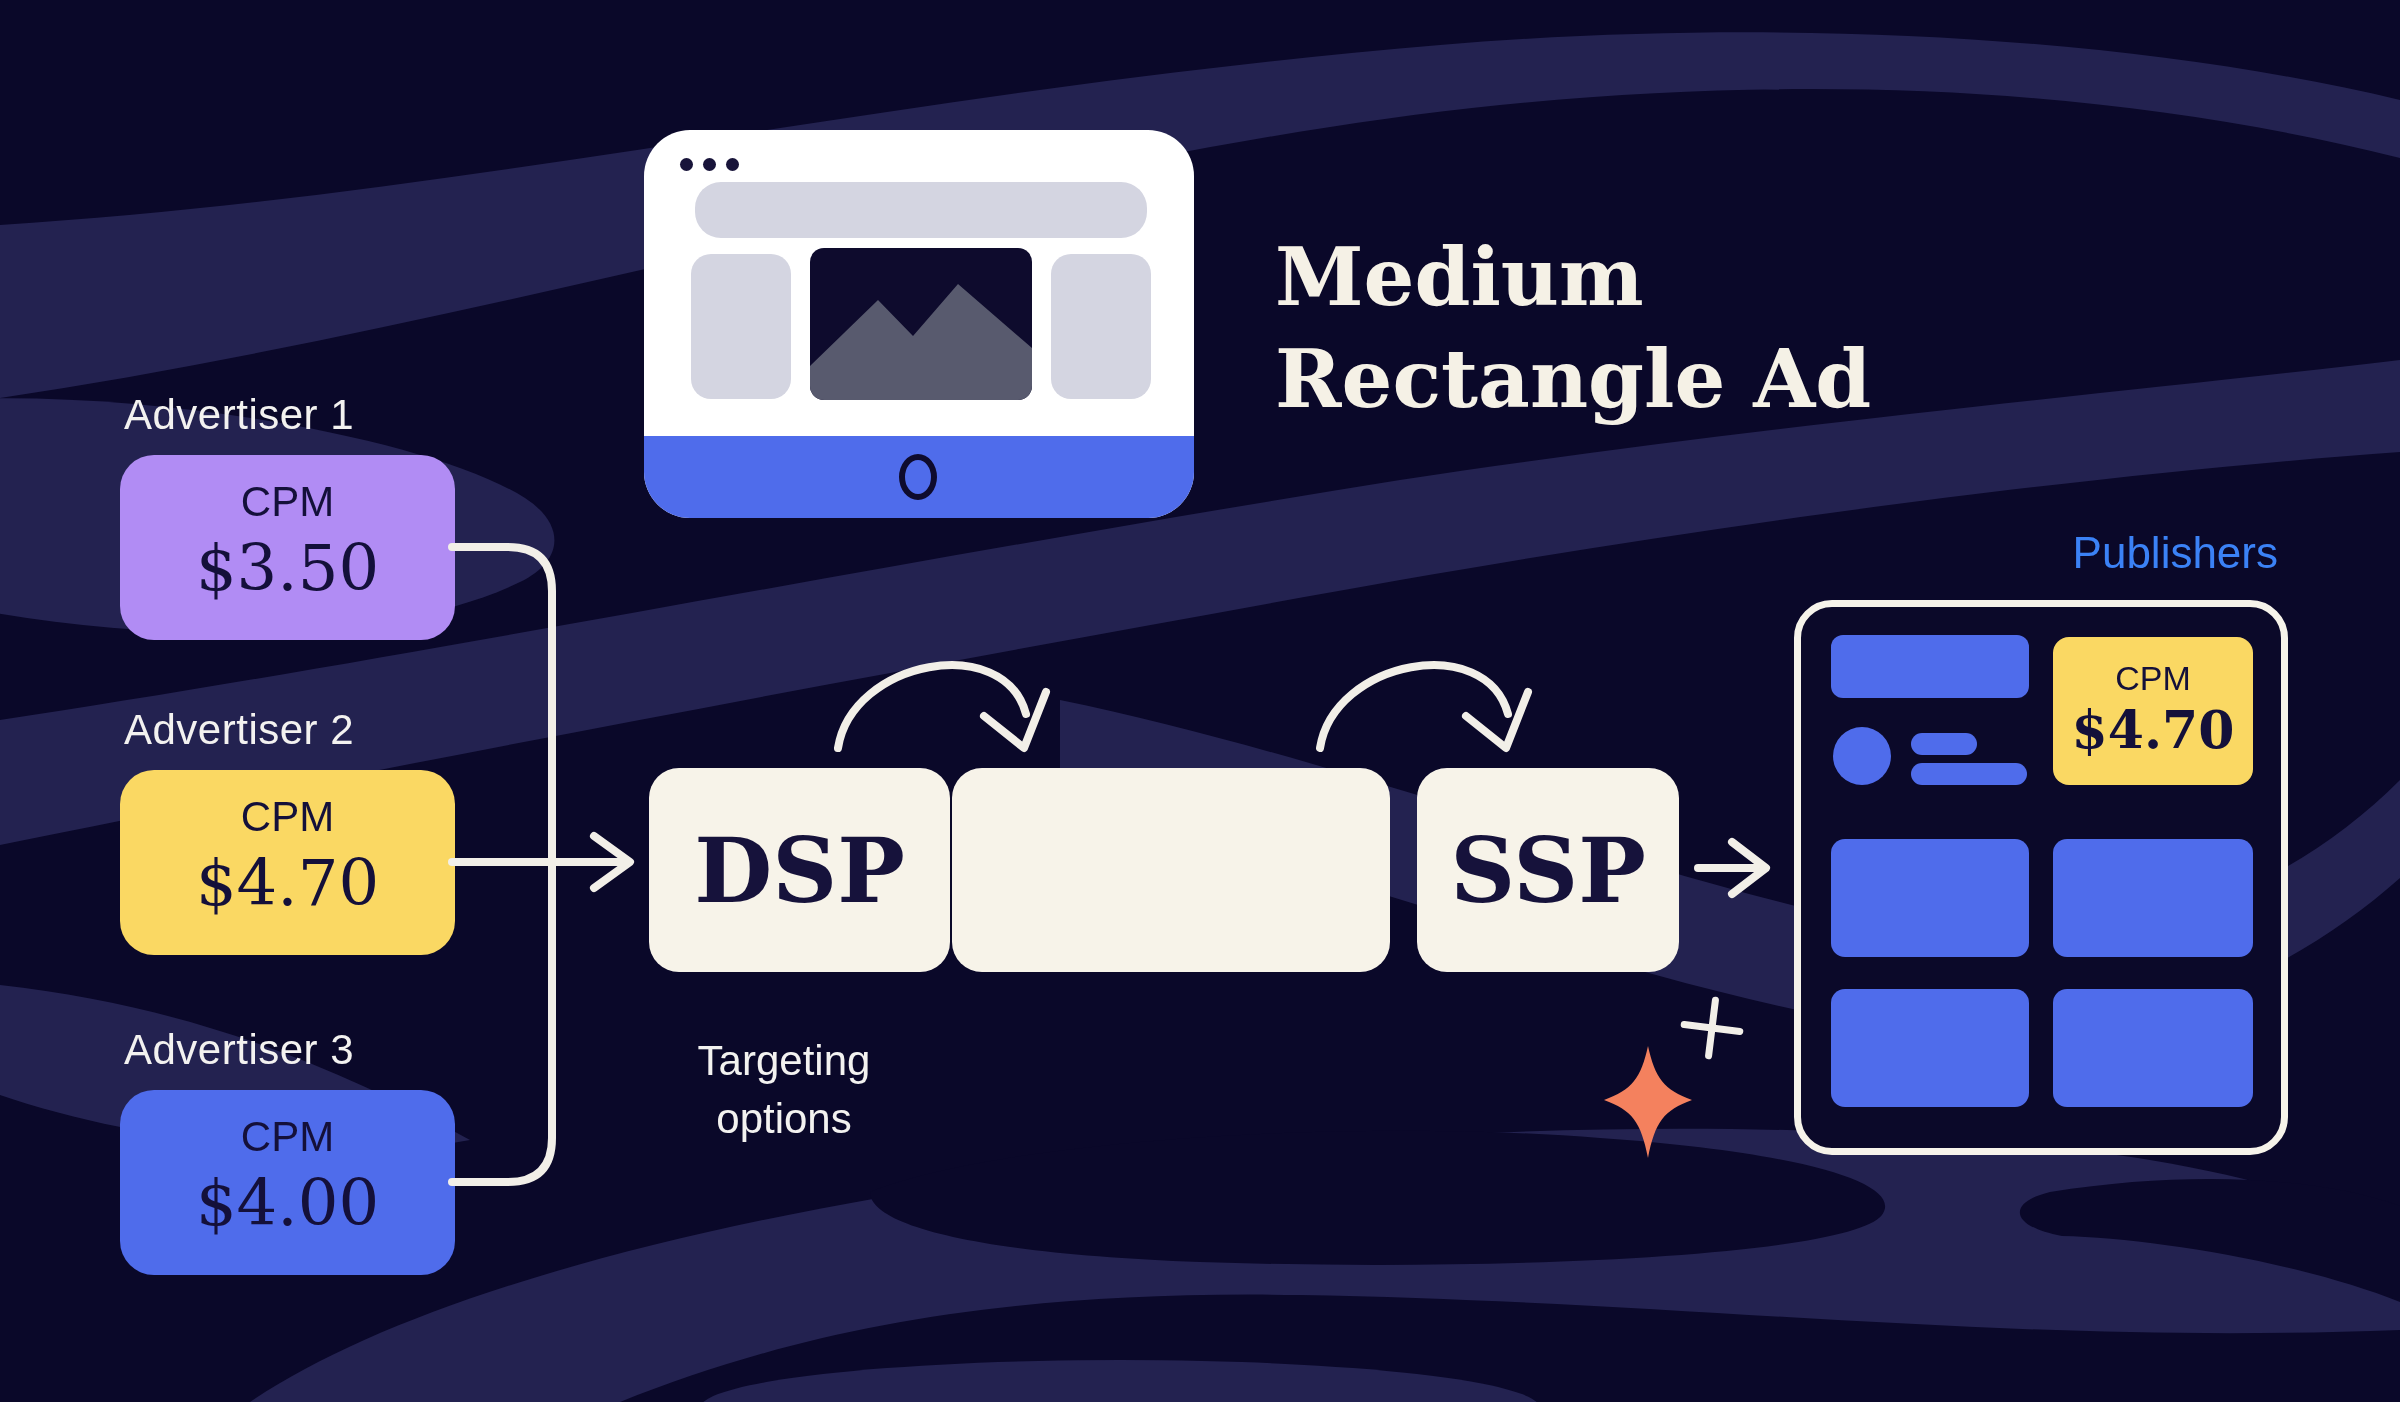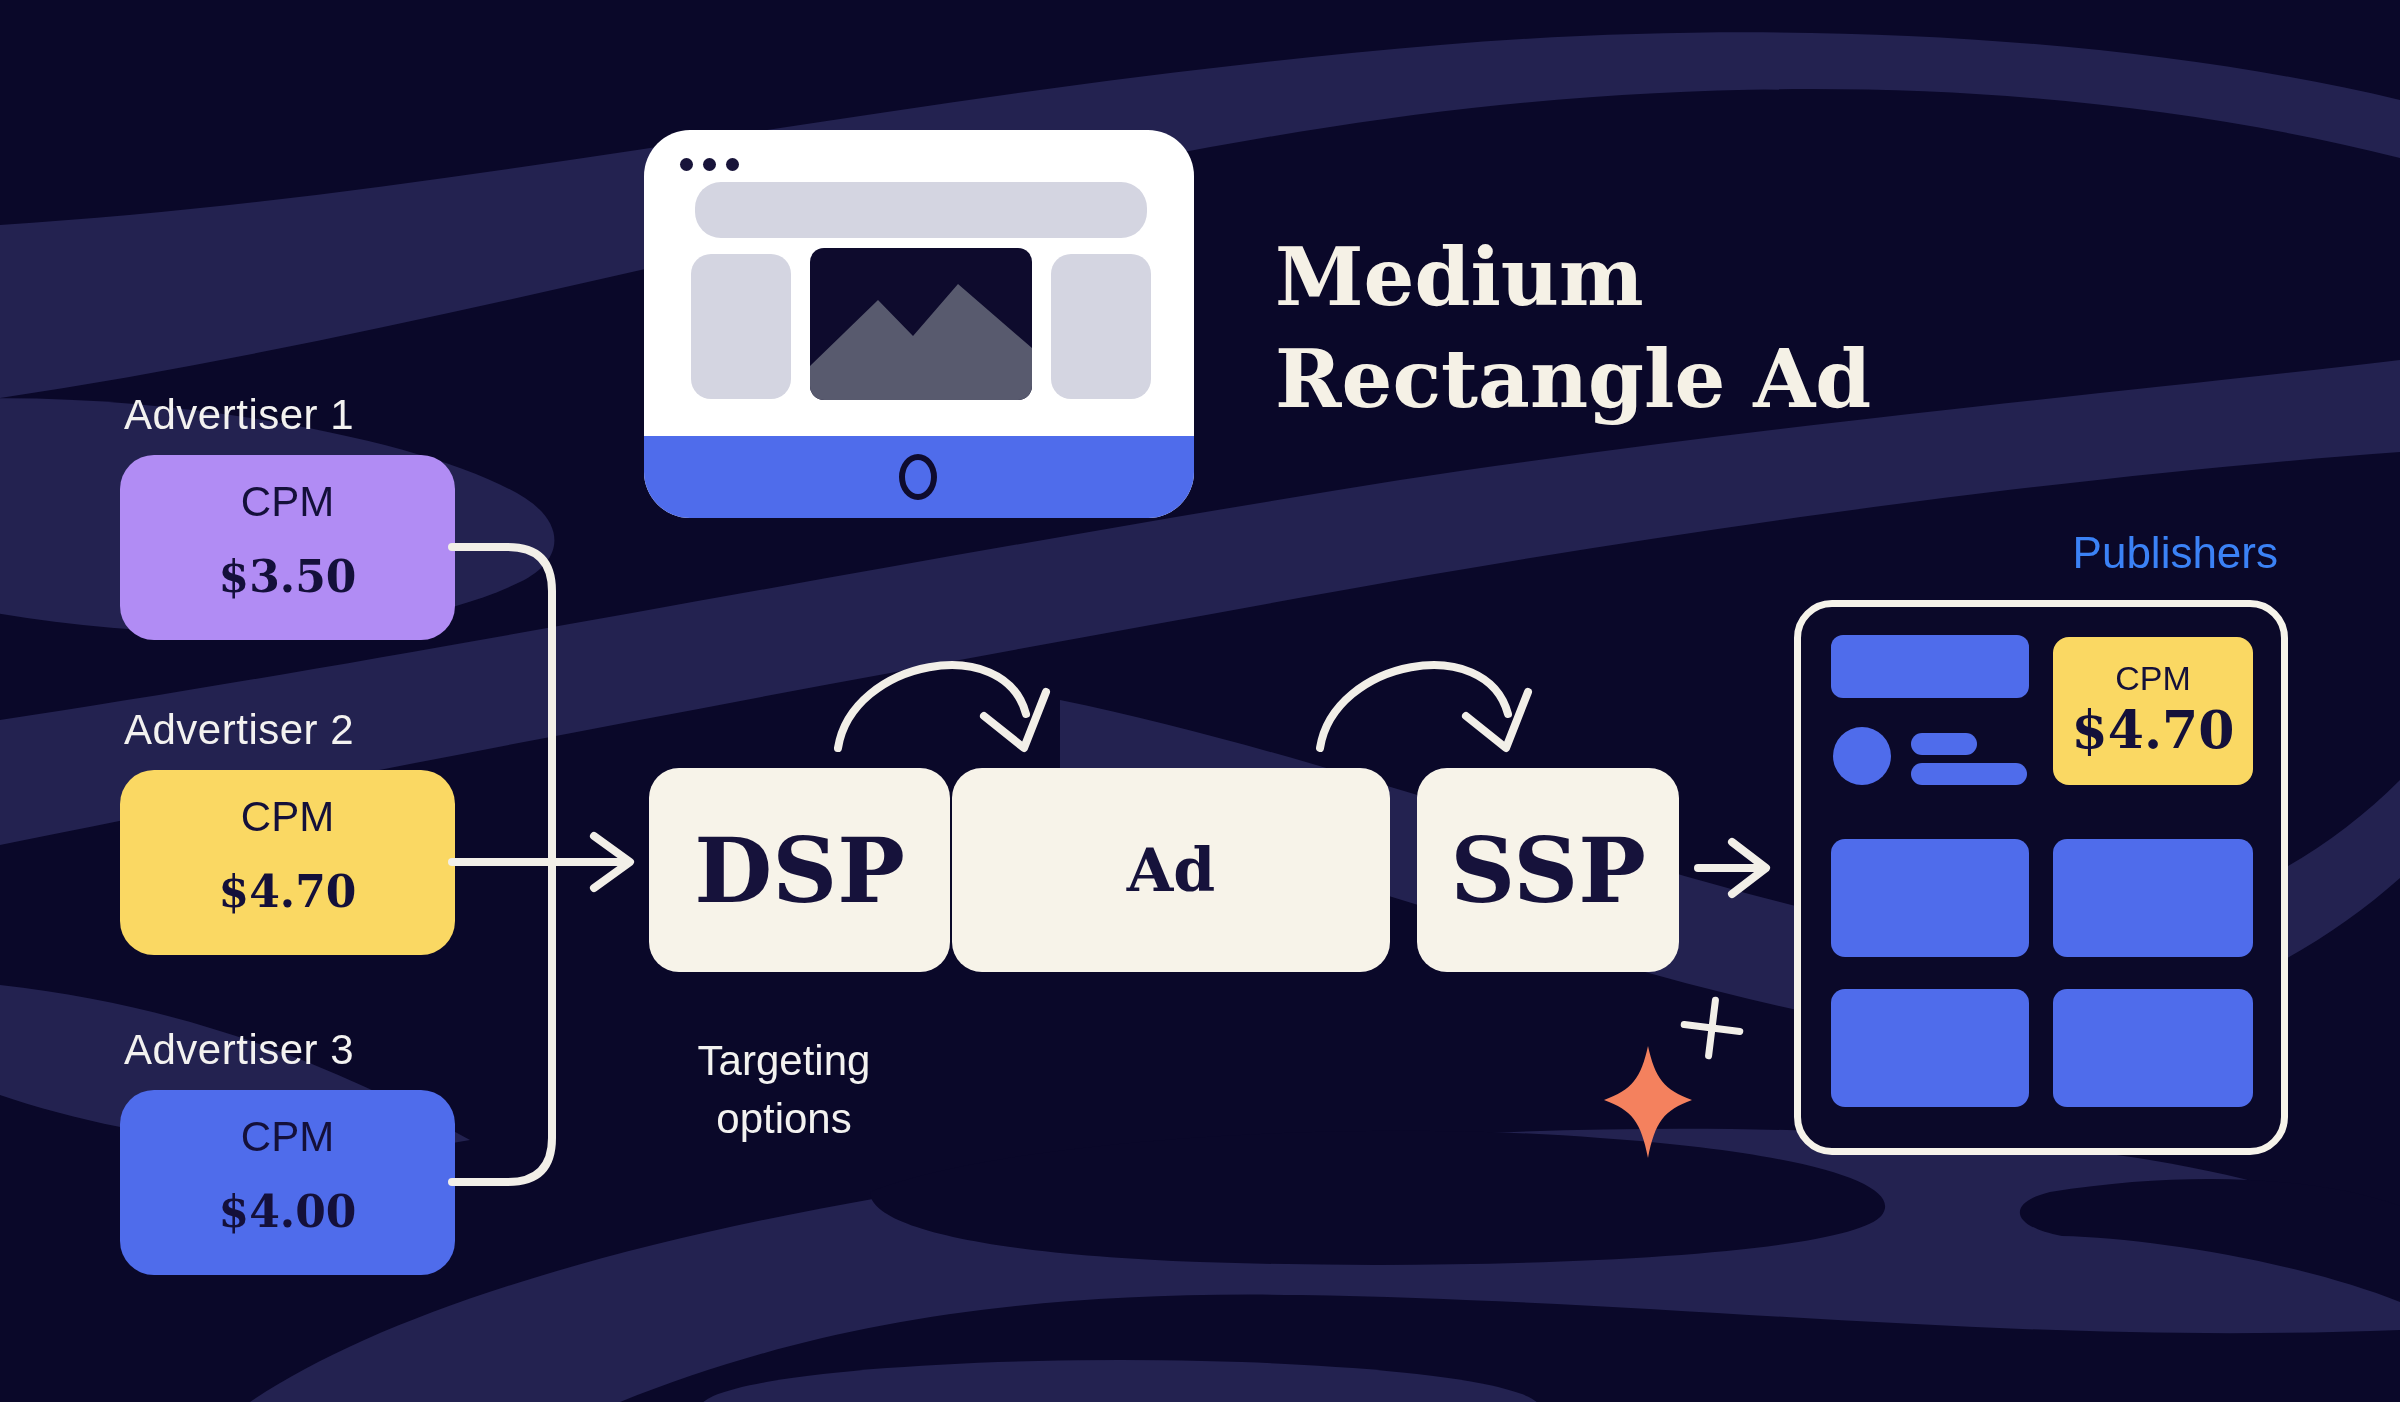--- a/index.html
+++ b/index.html
@@ -7,22 +7,22 @@
        font-family:"Liberation Sans",sans-serif;}
   #bg,#overlay{position:absolute;left:0;top:0;width:2400px;height:1402px;}
   #overlay{pointer-events:none;}
 
   
   .adv-label{position:absolute;left:124px;width:400px;height:52px;
              font-size:42px;color:#f3f2f0;letter-spacing:.5px;}
   .cpm-box{position:absolute;left:120px;width:335px;height:185px;border-radius:34px;
            display:flex;flex-direction:column;align-items:center;box-sizing:border-box;padding-top:22px;}
   .cpm-box .cpm{font-size:42px;color:#14103a;line-height:50px;}
-  .cpm-box .val{font-family:"DejaVu Serif",serif;font-weight:700;font-size:44px;
-                color:#14103a;line-height:78px;margin-top:11px;}
+  .cpm-box .val{font-family:"DejaVu Serif",serif;font-weight:400;font-size:64px;
+                color:#14103a;line-height:78px;margin-top:2px;}
   .box-purple{background:#b18cf4;}
   .box-yellow{background:#fad863;}
   .box-blue{background:#4f6ceb;}
 
   
   .browser{position:absolute;left:644px;top:130px;width:550px;height:388px;
            background:#ffffff;border-radius:46px;overflow:hidden;}
   .dots{position:absolute;left:36px;top:28px;display:flex;gap:10px;}
   .dots i{width:13px;height:13px;border-radius:50%;background:#18143a;}
   .bh-bar{position:absolute;left:51px;top:52px;width:452px;height:56px;border-radius:26px;background:#d4d5e1;}
@@ -127,21 +127,20 @@
 <div class="hero-title">
   <div>Medium</div>
   <div>Rectangle Ad</div>
 </div>
 
 <div id="dsp-box" class="flow-box">
   <span>DSP</span>
 </div>
 <div id="adx-box" class="flow-box">
   <span>
-    <div>Ad</div>
   </span>
 </div>
 <div id="ssp-box" class="flow-box">
   <span>SSP</span>
 </div>
 
 <div class="dsp-caption">
   <div>Targeting</div>
   <div>options</div>
 </div>

